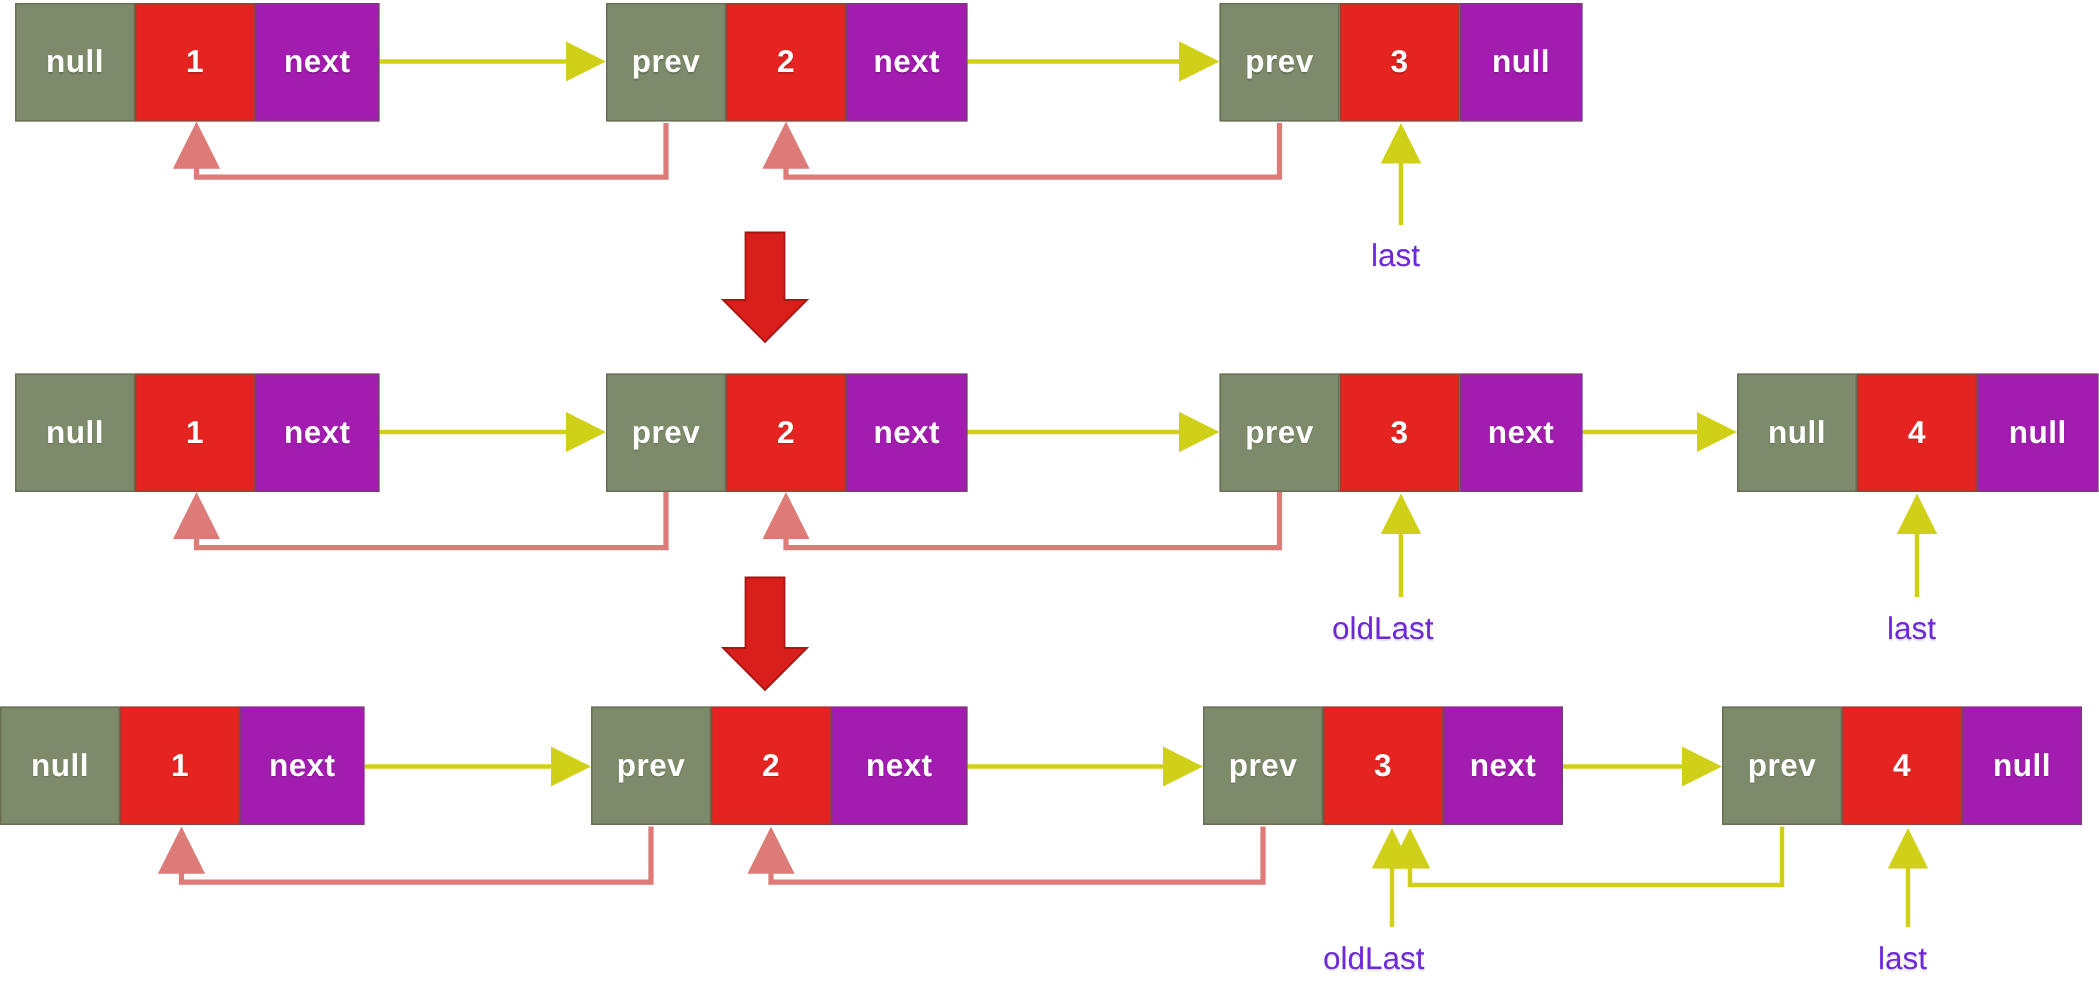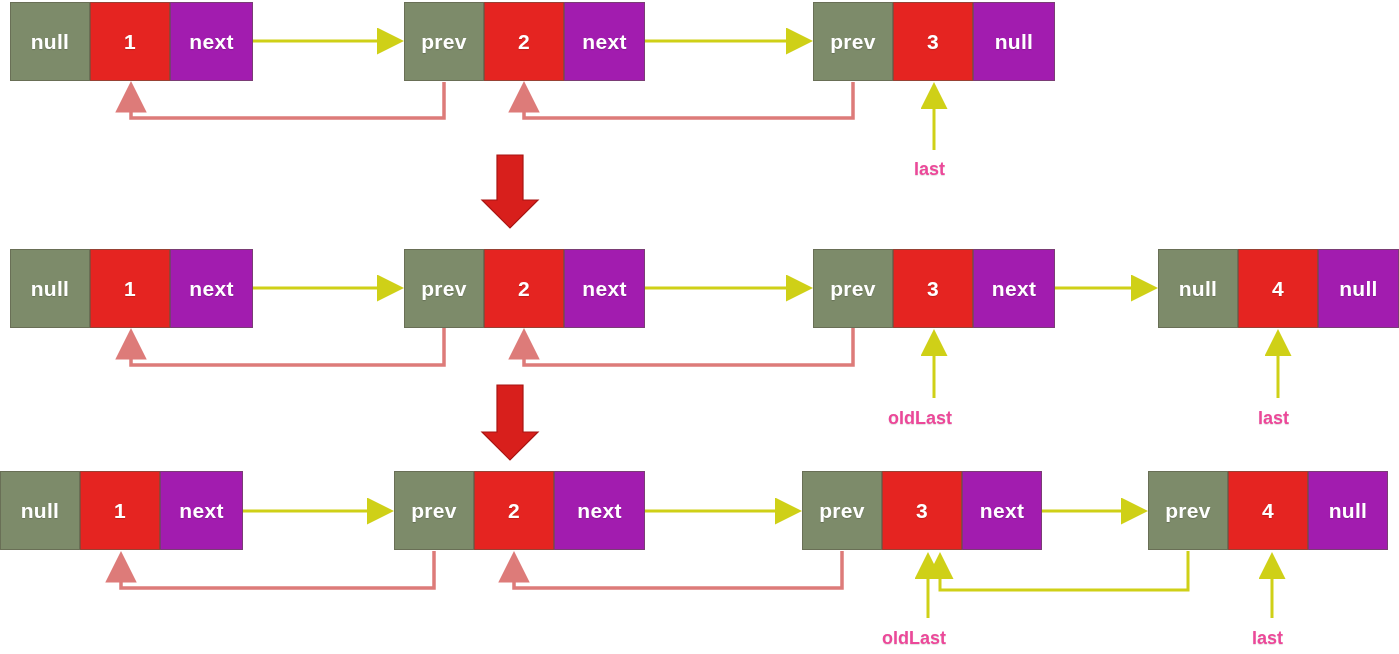--- a/index.html
+++ b/index.html
@@ -23,23 +23,23 @@
     letter-spacing:.3px;
     border:1px solid rgba(90,90,70,.55);
     text-shadow:0 1px 1px rgba(0,0,0,.18);
   }
   .cell.prev{background:#7d8b6a;}
   .cell.val {background:#e52421;}
   .cell.next{background:#a21caf;}
 
   .ptr-label{
     position:absolute;
-    color:#ec4899;
-    font-weight:bold;
-    font-size:18px;
+    color:#6d28d9;
+    font-weight:normal;
+    font-size:21px;
     white-space:nowrap;
     text-shadow:0 1px 1px rgba(0,0,0,.12);
   }
 </style>
 </head>
 <body>
 
 <div id="stage">
 
   <svg id="wires" viewBox="0 0 1399 654">

